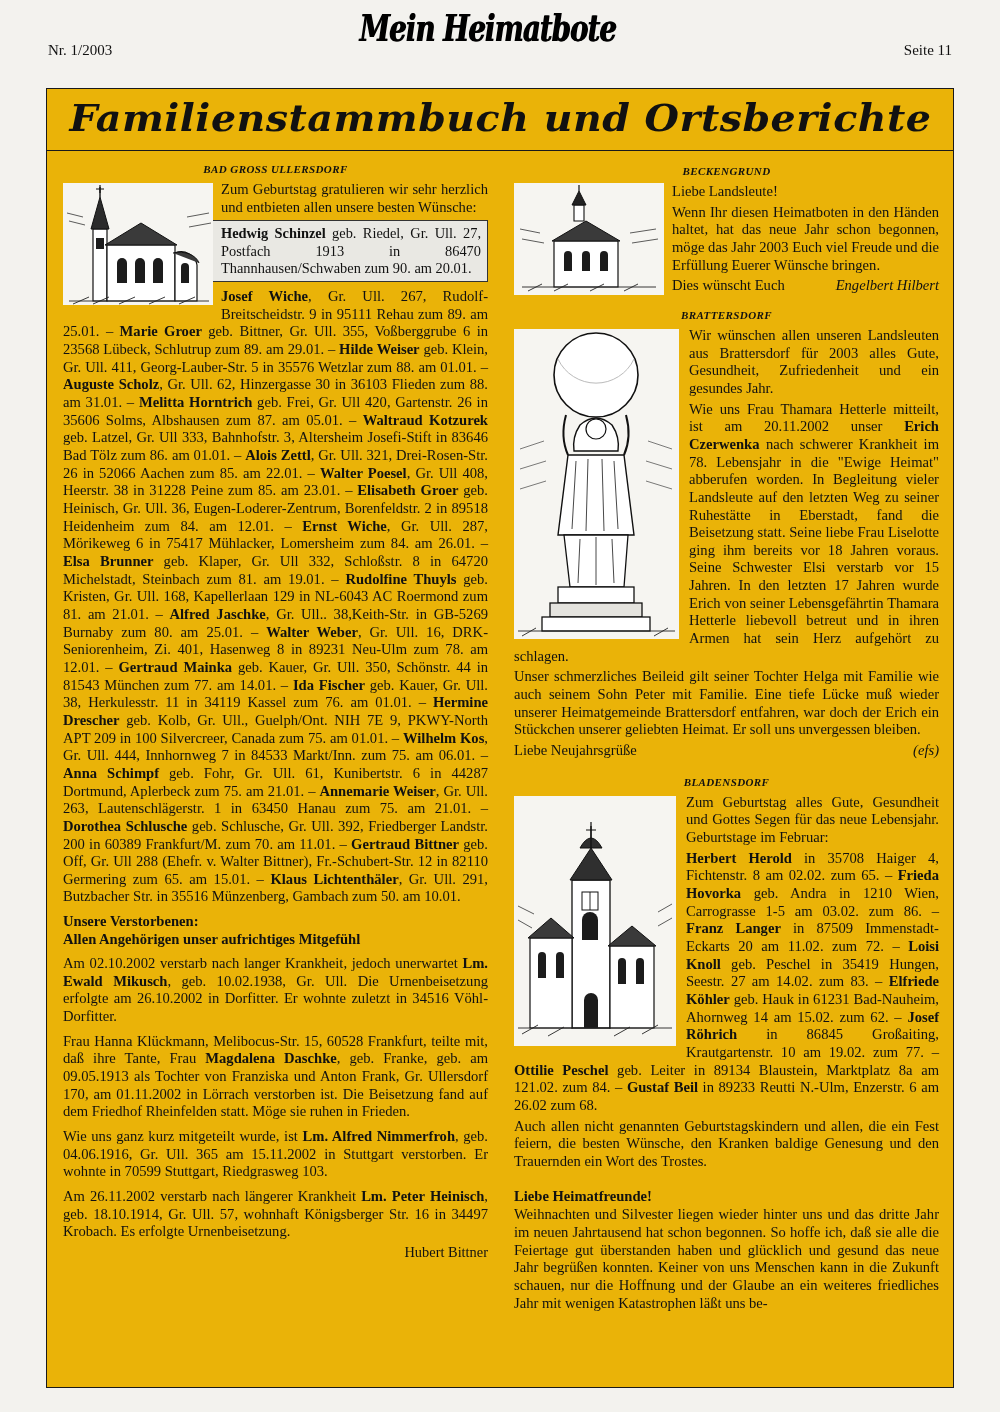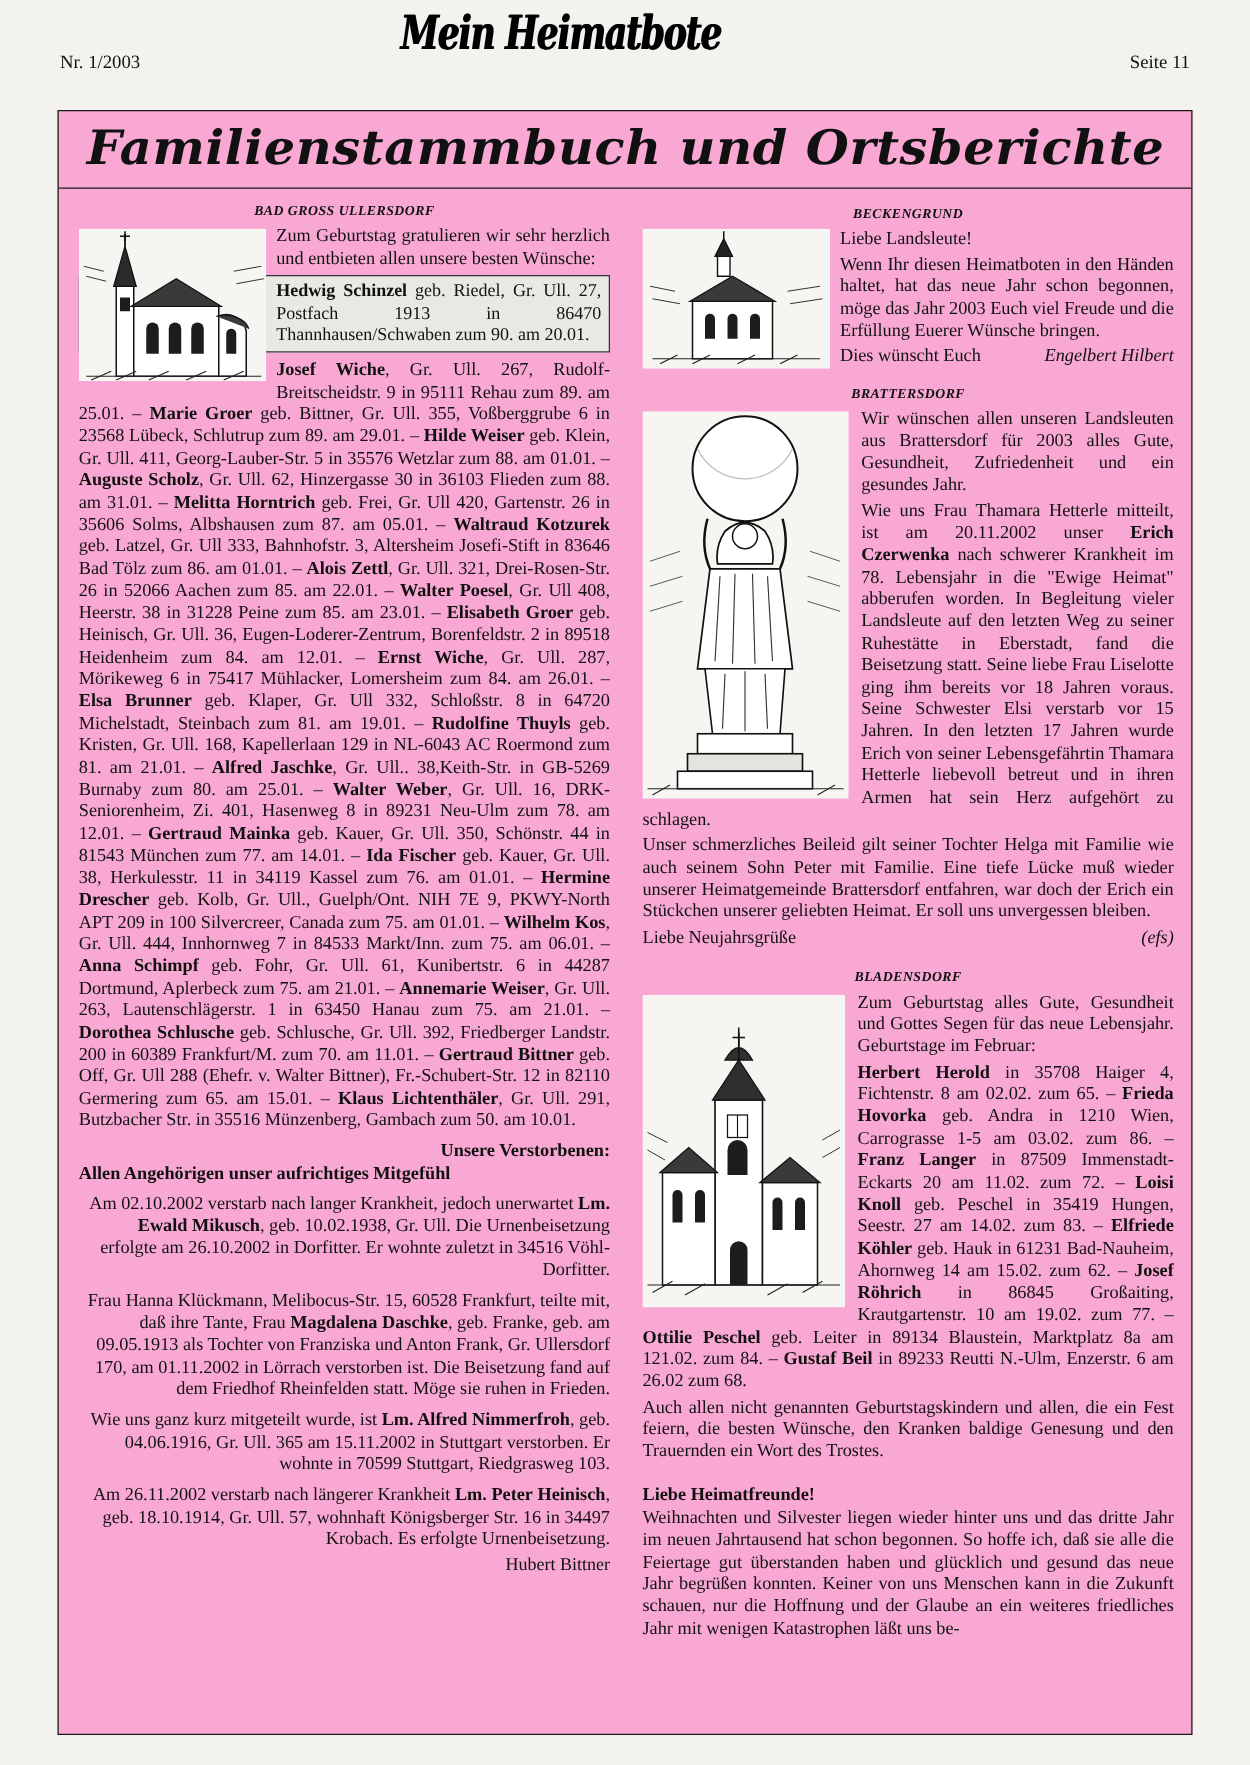--- a/index.html
+++ b/index.html
@@ -21,20 +21,21 @@
     width: 1000px;
     height: 1412px;
     background: #f3f2ee;
   }
   
   .masthead {
     position: absolute;
     left: 0; top: 10px;
     width: 896px;
     text-align: center;
+    padding-left: 39px;
   }
   .masthead-title {
     font-family: "DejaVu Serif", serif;
     font-weight: bold;
     font-style: italic;
     font-size: 30px;
     letter-spacing: -1px;
     color: #000;
     display: inline-block;
     transform: scaleY(1.25) scaleX(0.92);
@@ -51,21 +52,21 @@
   }
   
   .frame {
     position: absolute;
     left: 46px;
     top: 88px;
     width: 908px;
     height: 1300px;
     border: 1.5px solid #1a1a1a;
     box-sizing: border-box;
-    background: #f9a8d4;
+    background: #eab308;
   }
   .banner {
     position: absolute;
     left: 0; top: 0;
     width: 100%;
     height: 62px;
     border-bottom: 1.5px solid #1a1a1a;
     box-sizing: border-box;
     text-align: center;
   }
@@ -130,21 +131,21 @@
     margin-top: 2px;
   }
   .sig-inline {
     font-style: italic;
   }
   .subhead {
     font-weight: bold;
     font-size: 14.6px;
     margin: 8px 0 1px 0;
   }
-  .blockgap { margin-top: 7px; text-align: right; }
+  .blockgap { margin-top: 7px; }
 
   
   .illus {
     float: left;
     width: 150px;
     height: 120px;
     margin: 2px 8px 2px 0;
     position: relative;
   }
   .illus.church1 { width: 150px; height: 122px; }

